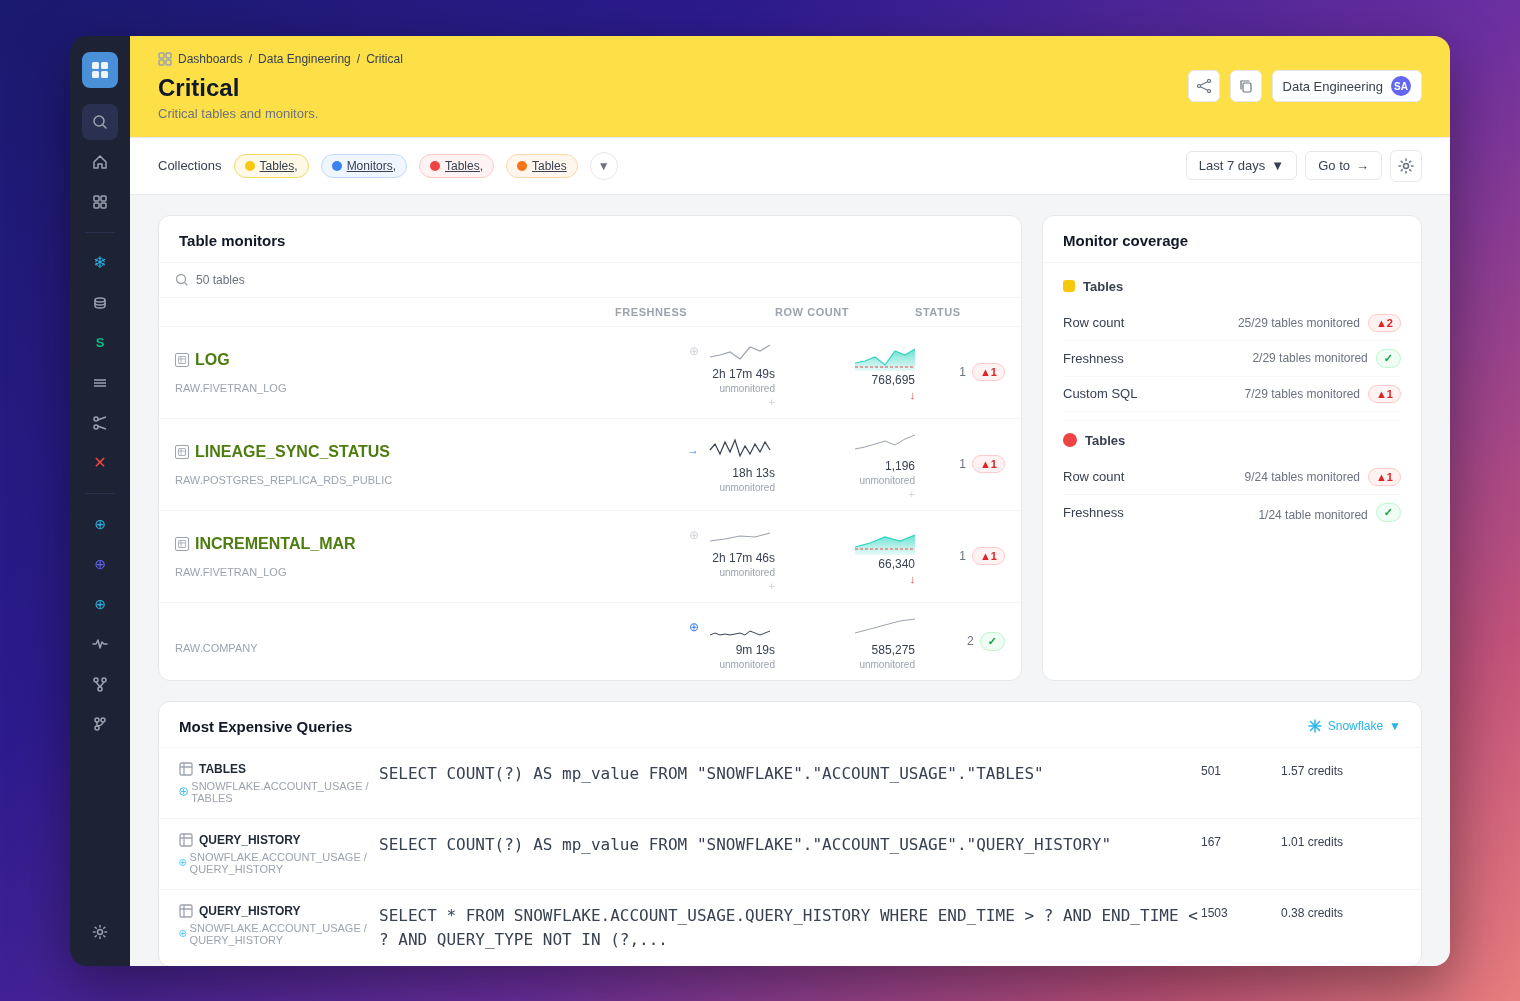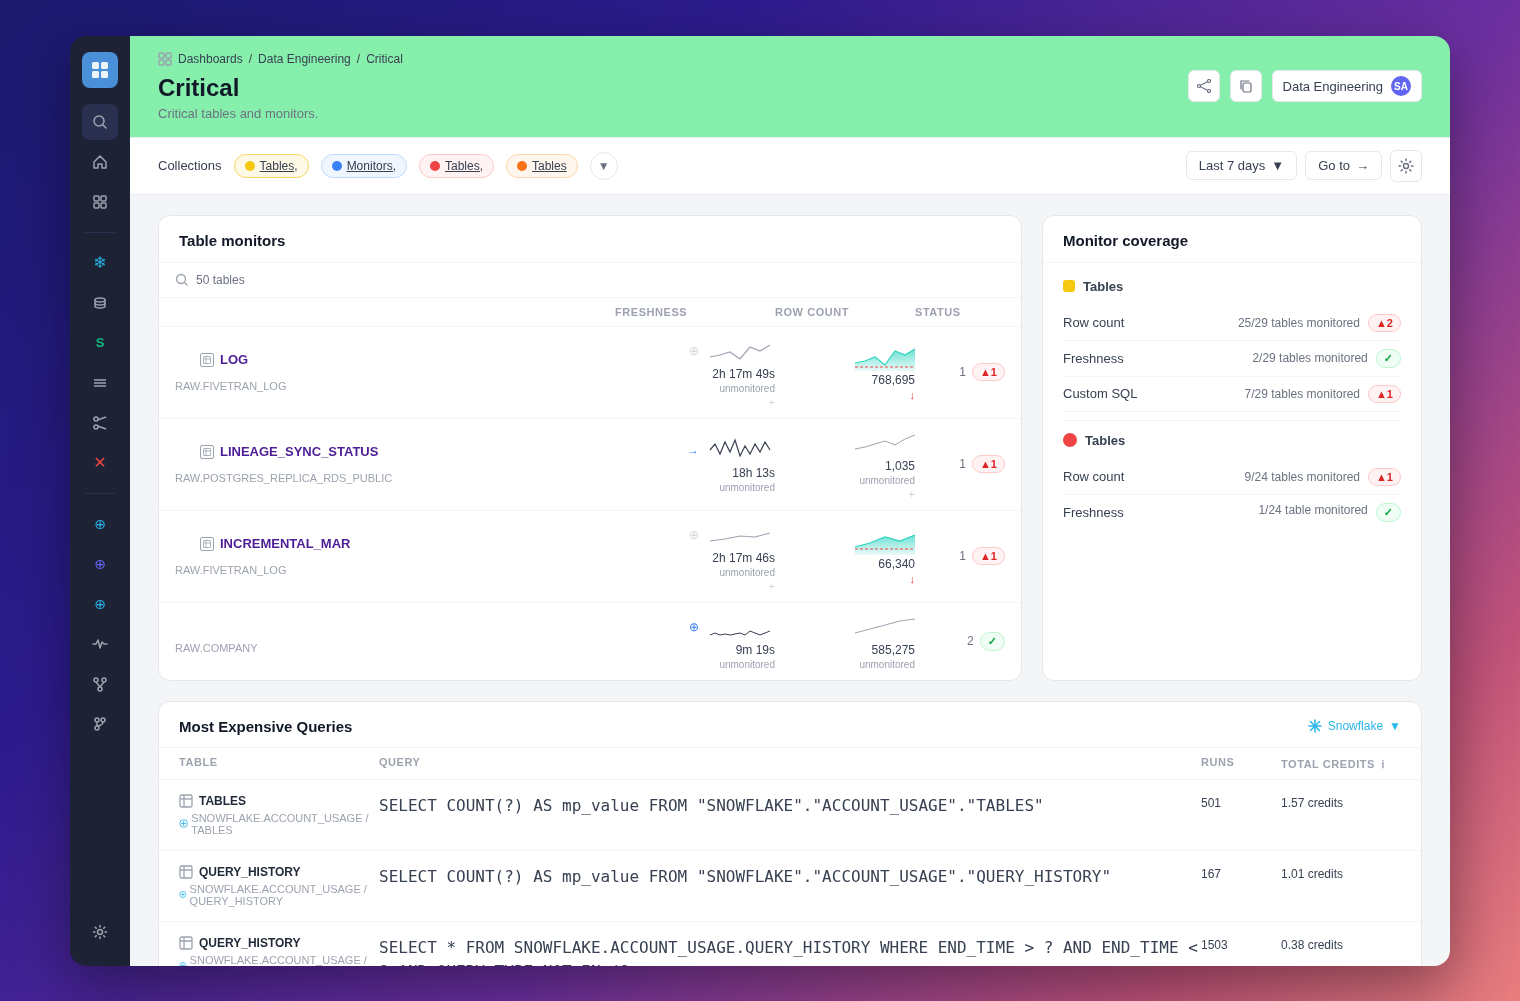--- a/index.html
+++ b/index.html
@@ -69,21 +69,21 @@
     
     .main-content {
       flex: 1;
       background: #f4f5f7;
       overflow-y: auto;
       display: flex;
       flex-direction: column;
     }
     
     .header {
-      background: #86efac;
+      background: #fde047;
       padding: 16px 28px 16px 28px;
       border-bottom: 1px solid #e8eaf0;
     }
     .breadcrumb {
       display: flex;
       align-items: center;
       gap: 6px;
       font-size: 12px;
       color: #6b7280;
       margin-bottom: 8px;
@@ -296,27 +296,26 @@
       display: grid;
       grid-template-columns: 1fr 160px 140px 90px;
       padding: 10px 16px;
       border-bottom: 1px solid #f3f4f6;
       align-items: center;
       min-height: 56px;
       position: relative;
     }
     .table-row:last-child { border-bottom: none; }
     .table-name {
-      font-size: 13px;
+      font-size: 16px;
       font-weight: 600;
-      color: #4c1d95;
+      color: #4d7c0f;
       display: flex;
       align-items: center;
       gap: 6px;
-      margin-left: 25px;
     }
     .table-sub {
       font-size: 11px;
       color: #9ca3af;
       margin-top: 13px;
     }
     .table-icon {
       width: 14px;
       height: 14px;
       border: 1.5px solid #9ca3af;
@@ -763,21 +762,21 @@
                   <polyline points="5,14 10,8 15,18 20,6 25,16 30,4 35,20 40,10 45,18 50,8 55,16 60,6 65,14" stroke="#374151" stroke-width="1.2" fill="none"></polyline>
                 </svg>
               </div>
               <div class="freshness-value">18h 13s</div>
               <div class="freshness-label">unmonitored</div>
             </div>
             <div class="row-count-cell">
               <svg class="area-chart" viewBox="0 0 60 28">
                 <polyline points="0,20 10,18 20,15 30,12 40,16 50,10 60,6" stroke="#9ca3af" stroke-width="1" fill="none"></polyline>
               </svg>
-              <div class="row-count-value">1,035</div>
+              <div class="row-count-value">1,196</div>
               <div class="row-count-label">unmonitored</div>
               <div style="color:#d1d5db;font-size:11px;text-align:right">+</div>
             </div>
             <div class="status-cell">
               <span class="status-num">1</span>
               <span class="alert-badge red">▲1</span>
             </div>
           </div>
 
           <div class="table-row">
@@ -893,21 +892,21 @@
             </div>
             <div class="coverage-row">
               <span class="coverage-label">Row count</span>
               <div style="display:flex;align-items:center;gap:8px">
                 <span class="coverage-value">9/24 tables monitored</span>
                 <span class="alert-badge red">▲1</span>
               </div>
             </div>
             <div class="coverage-row">
               <span class="coverage-label">Freshness</span>
-              <div style="display:flex;align-items:flex-start;gap:8px">
+              <div style="display:flex;align-items:flex-end;gap:8px">
                 <span class="coverage-value">1/24 table monitored</span>
                 <span class="alert-badge green">✓</span>
               </div>
             </div>
           </div>
         </div>
       </div>
 
       <div class="queries-card">
         <div class="queries-header">
@@ -916,29 +915,20 @@
             <svg width="14" height="14" viewBox="0 0 14 14" fill="none">
                 <line x1="7" y1="1" x2="7" y2="13" stroke="#29b5e8" stroke-width="1.5" stroke-linecap="round"></line>
                 <line x1="1" y1="7" x2="13" y2="7" stroke="#29b5e8" stroke-width="1.5" stroke-linecap="round"></line>
                 <line x1="2.5" y1="2.5" x2="11.5" y2="11.5" stroke="#29b5e8" stroke-width="1.5" stroke-linecap="round"></line>
                 <line x1="11.5" y1="2.5" x2="2.5" y2="11.5" stroke="#29b5e8" stroke-width="1.5" stroke-linecap="round"></line>
               </svg>
             <span>Snowflake</span>
             <span>▼</span>
           </div>
         </div>
-        <div class="queries-table-header">
-          <span>TABLE</span>
-          <span>QUERY</span>
-          <span>RUNS</span>
-          <span>
-            <span>TOTAL CREDITS</span>
-            <span style="margin-left:3px;color:#9ca3af">ℹ</span>
-          </span>
-        </div>
 
         <div class="queries-row">
           <div>
             <div class="query-table-name">
               <svg width="14" height="14" viewBox="0 0 14 14" fill="none">
                   <rect x="1" y="1" width="12" height="12" rx="1.5" stroke="#9ca3af" stroke-width="1.3"></rect>
                   <line x1="1" y1="5" x2="13" y2="5" stroke="#9ca3af" stroke-width="1.3"></line>
                   <line x1="5" y1="1" x2="5" y2="13" stroke="#9ca3af" stroke-width="1.3"></line>
                 </svg>
               <span>TABLES</span>

